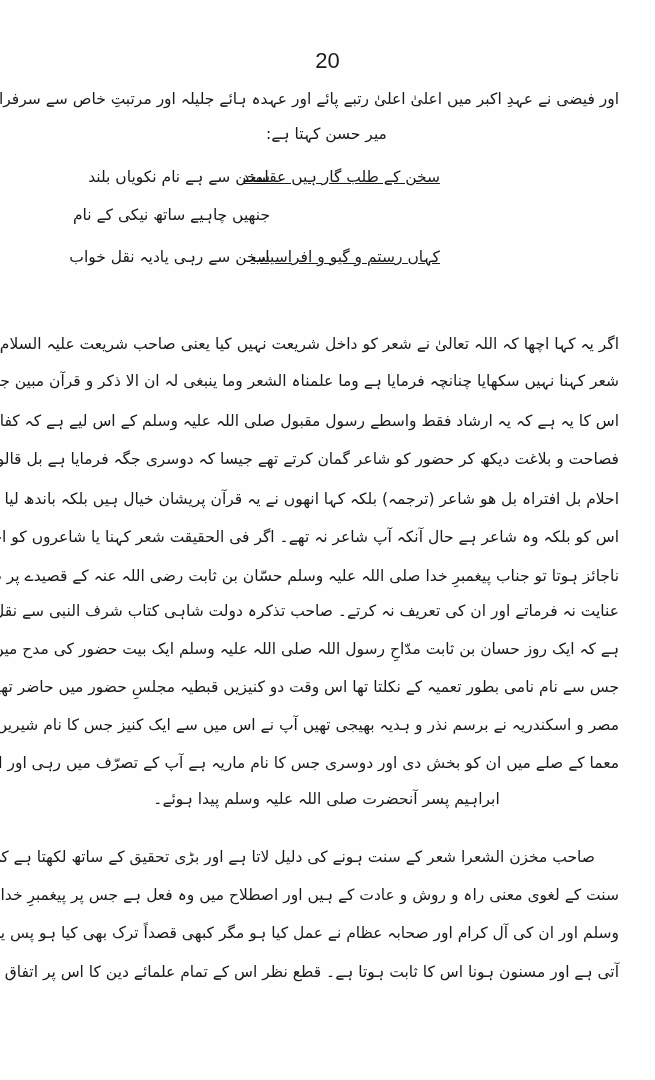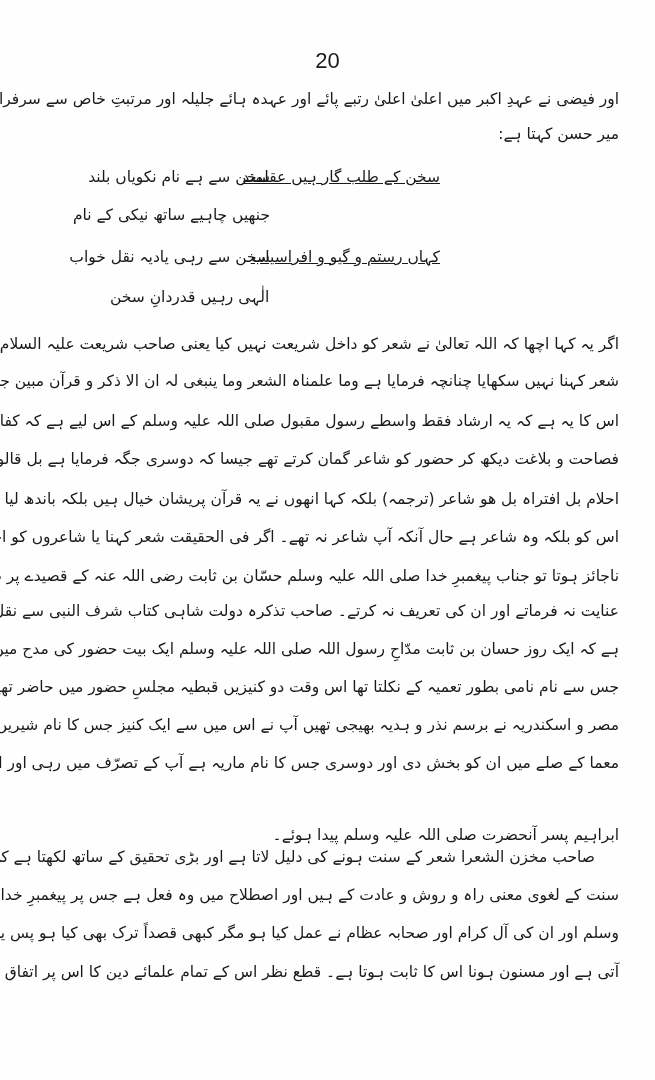--- a/index.html
+++ b/index.html
@@ -30,21 +30,21 @@
       text-align: center;
       font-family: "Liberation Sans", sans-serif;
       font-size: 22px;
       color: #1a1a1a;
     }
     .line {
       position: absolute;
       right: 36px;
       left: 34px;
       direction: rtl;
-      text-align: right;
+      text-align: center;
       font-family: "DejaVu Sans", sans-serif;
       font-size: 15.5px;
       line-height: 22px;
       white-space: nowrap;
       overflow: visible;
     }
     .line.justify {
       text-align: justify;
       text-align-last: justify;
     }
@@ -97,21 +97,20 @@
       <span class="m2">سخن سے ہے نام نکویاں بلند</span>
     </div>
     <div class="verse-row" style="top:203px;">
       <span class="m2">جنھیں چاہیے ساتھ نیکی کے نام</span>
     </div>
     <div class="verse-row" style="top:245px;">
       <span class="m1">کہاں رستم و گیو و افراسیاب</span>
       <span class="m2">سخن سے رہی یادیہ نقل خواب</span>
     </div>
     <div class="verse-row" style="top:285px;">
-      <span class="m2">الٰہی رہیں قدردانِ سخن</span>
     </div>
   </div>
 
   <div>
     <div class="line justify" style="top:333px;">
       <span>اگر یہ کہا اچھا کہ </span><span class="u">اللہ تعالیٰ نے شعر کو داخل شریعت نہیں کیا</span><span> یعنی صاحب شریعت علیہ السلام کو</span>
     </div>
     <div class="line justify" style="top:370px;">
       <span>شعر کہنا نہیں سکھایا چنانچہ فرمایا ہے وما علمناہ الشعر وما ینبغی لہ ان الا ذکر و قرآن مبین جواب</span>
     </div>
@@ -138,21 +137,21 @@
     </div>
     <div class="line justify" style="top:676px;">
       <span>جس سے نام نامی بطور تعمیہ کے نکلتا تھا اس وقت دو کنیزیں قبطیہ مجلسِ حضور میں حاضر تھیں کہ مقوقش بادشاہ</span>
     </div>
     <div class="line justify" style="top:714px;">
       <span>مصر و اسکندریہ نے برسم نذر و ہدیہ بھیجی تھیں آپ نے اس میں سے ایک کنیز جس کا نام شیریں تھا اُس شعر</span>
     </div>
     <div class="line justify" style="top:752px;">
       <span>معما کے صلے میں ان کو بخش دی اور دوسری جس کا نام ماریہ ہے آپ کے تصرّف میں رہی اور اس سے</span>
     </div>
-    <div class="line" style="top:824px;">
+    <div class="line" style="top:788px;">
       <span>ابراہیم پسر آنحضرت صلی اللہ علیہ وسلم پیدا ہوئے۔</span>
     </div>
   </div>
 
   <div>
     <div class="line justify indent" style="top:846px;">صاحب مخزن الشعرا شعر کے سنت ہونے کی دلیل لاتا ہے اور بڑی تحقیق کے ساتھ لکھتا ہے کہ</div>
     <div class="line justify" style="top:884px;">سنت کے لغوی معنی راہ و روش و عادت کے ہیں اور اصطلاح میں وہ فعل ہے جس پر پیغمبرِ خدا صلی اللہ علیہ</div>
     <div class="line justify" style="top:922px;">وسلم اور ان کی آل کرام اور صحابہ عظام نے عمل کیا ہو مگر کبھی قصداً ترک بھی کیا ہو پس یہ صفت شعر پر صادق</div>
     <div class="line justify" style="top:961px;">آتی ہے اور مسنون ہونا اس کا ثابت ہوتا ہے۔ قطع نظر اس کے تمام علمائے دین کا اس پر اتفاق ہے کہ جو</div>
   </div>

